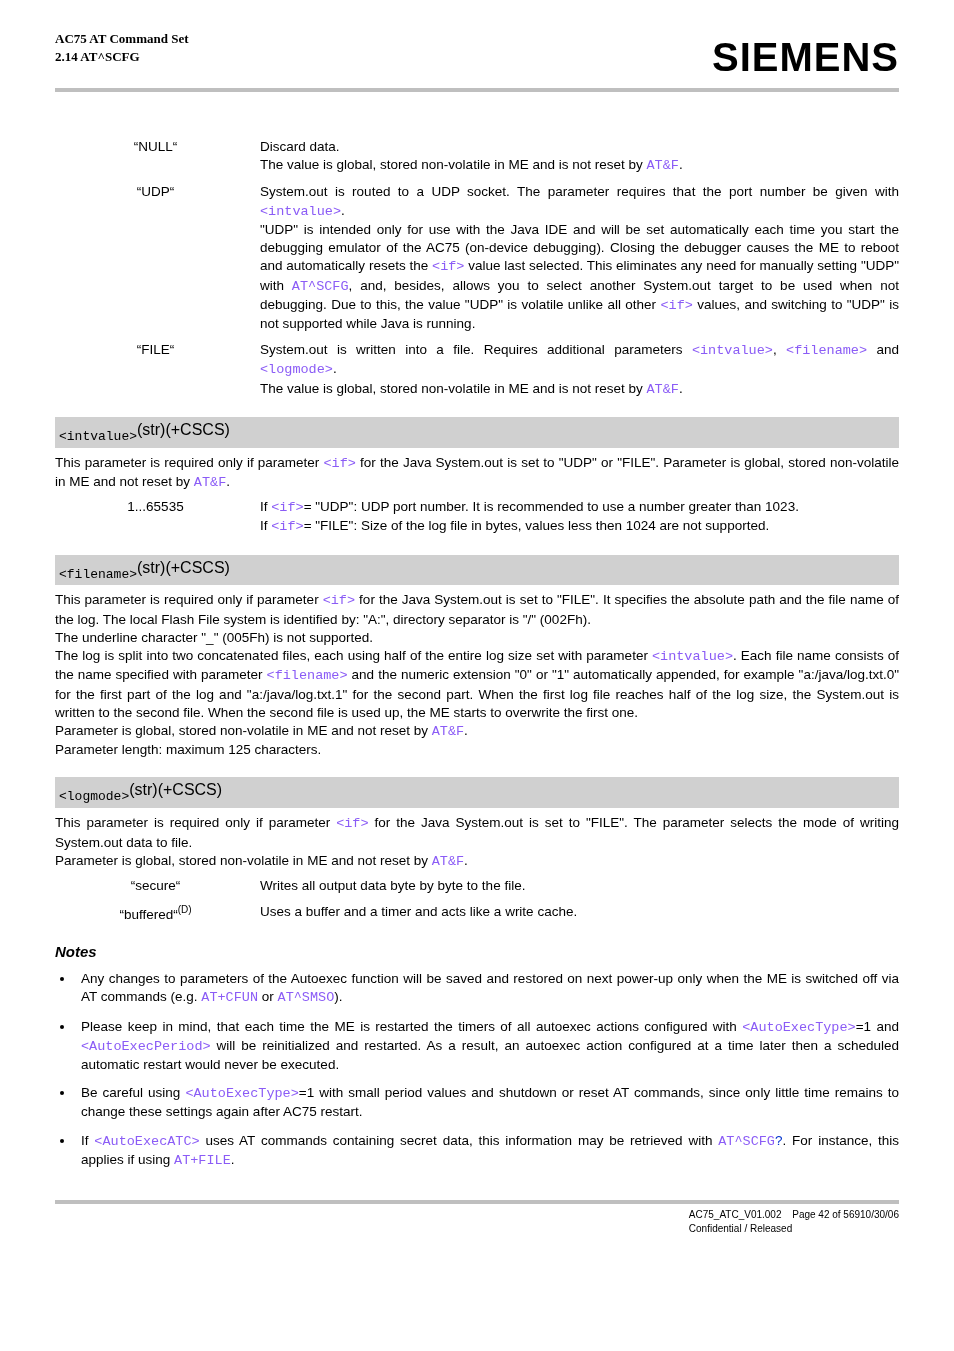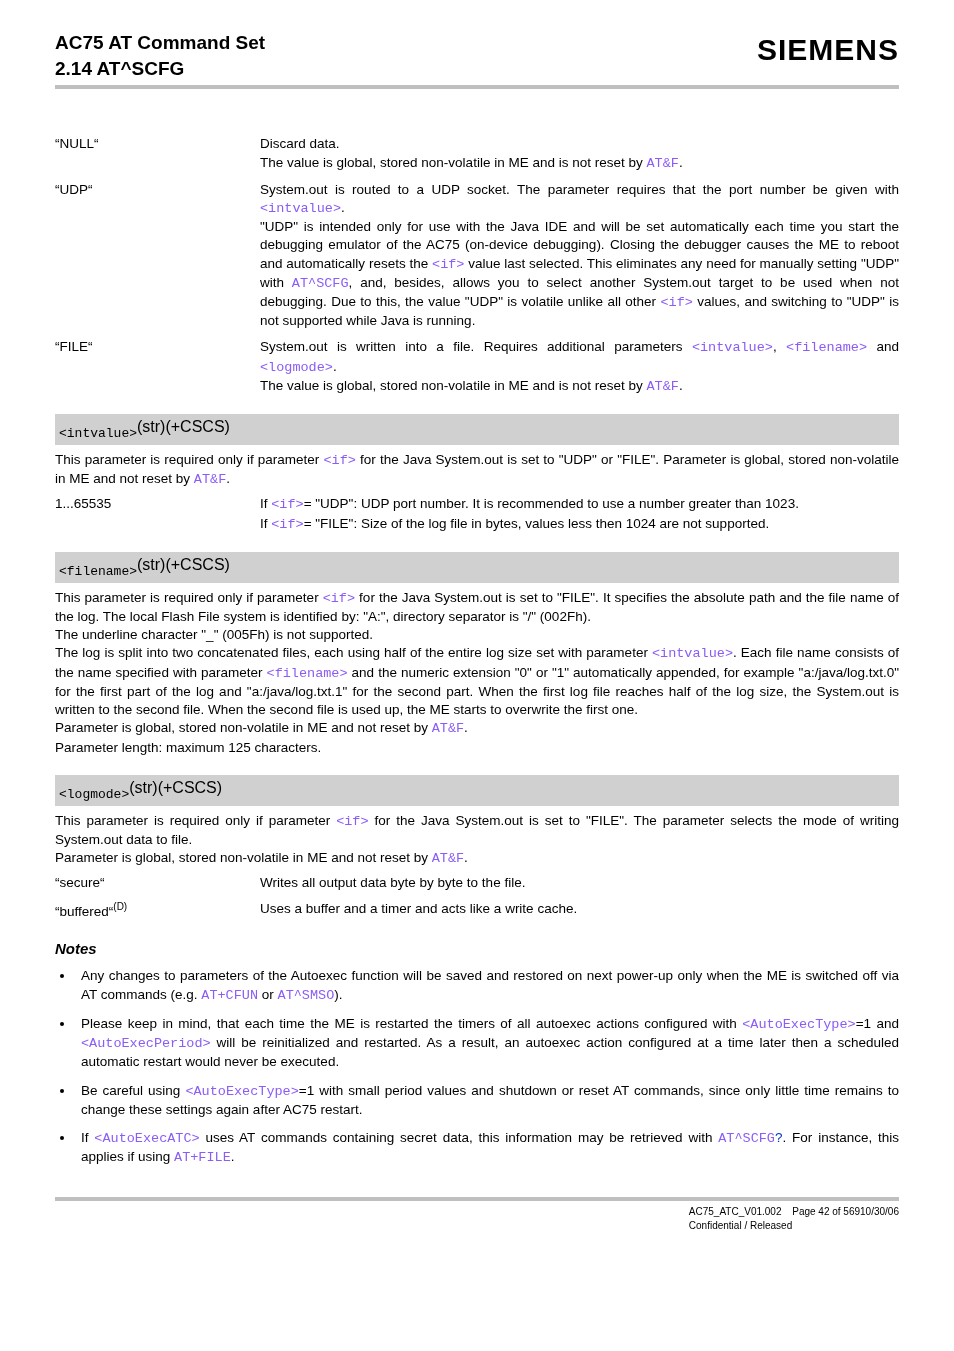--- a/index.html
+++ b/index.html
@@ -17,26 +17,26 @@
     padding: 30px 55px 20px 55px;
     min-height: 1351px;
     position: relative;
   }
   .header-row {
     display: flex;
     justify-content: space-between;
     align-items: flex-start;
     margin-bottom: 4px;
   }
-  .header-left { font-weight: bold; font-size: 19px; }
+  .header-left { font-weight: bold; font-size: 13px; font-family: Liberation Serif, serif; }
   .header-left .l2 { display: block; }
   .siemens {
     font-family: Arial, sans-serif;
     font-weight: 900;
-    font-size: 30px;
+    font-size: 40px;
     letter-spacing: 1px;
   }
   .hr-top {
     border: none;
     border-top: 4px solid #bfbfbf;
     margin-top: 4px;
     margin-bottom: 46px;
   }
   .hr-bottom {
     border: none;
@@ -46,20 +46,21 @@
   }
   .deflist .row {
     display: flex;
     align-items: flex-start;
     margin-bottom: 8px;
   }
   .deflist .term {
     width: 205px;
     flex-shrink: 0;
     padding-right: 4px;
+    text-align: center;
   }
   .deflist .desc {
     flex: 1;
     text-align: justify;
   }
   .link { color: #8b5cf6; font-family: "Courier New", monospace; }
   .linkplain { color: #0033cc; }
   .param-head {
     background: #d0d0d0;
     font-family: "Courier New", monospace;

